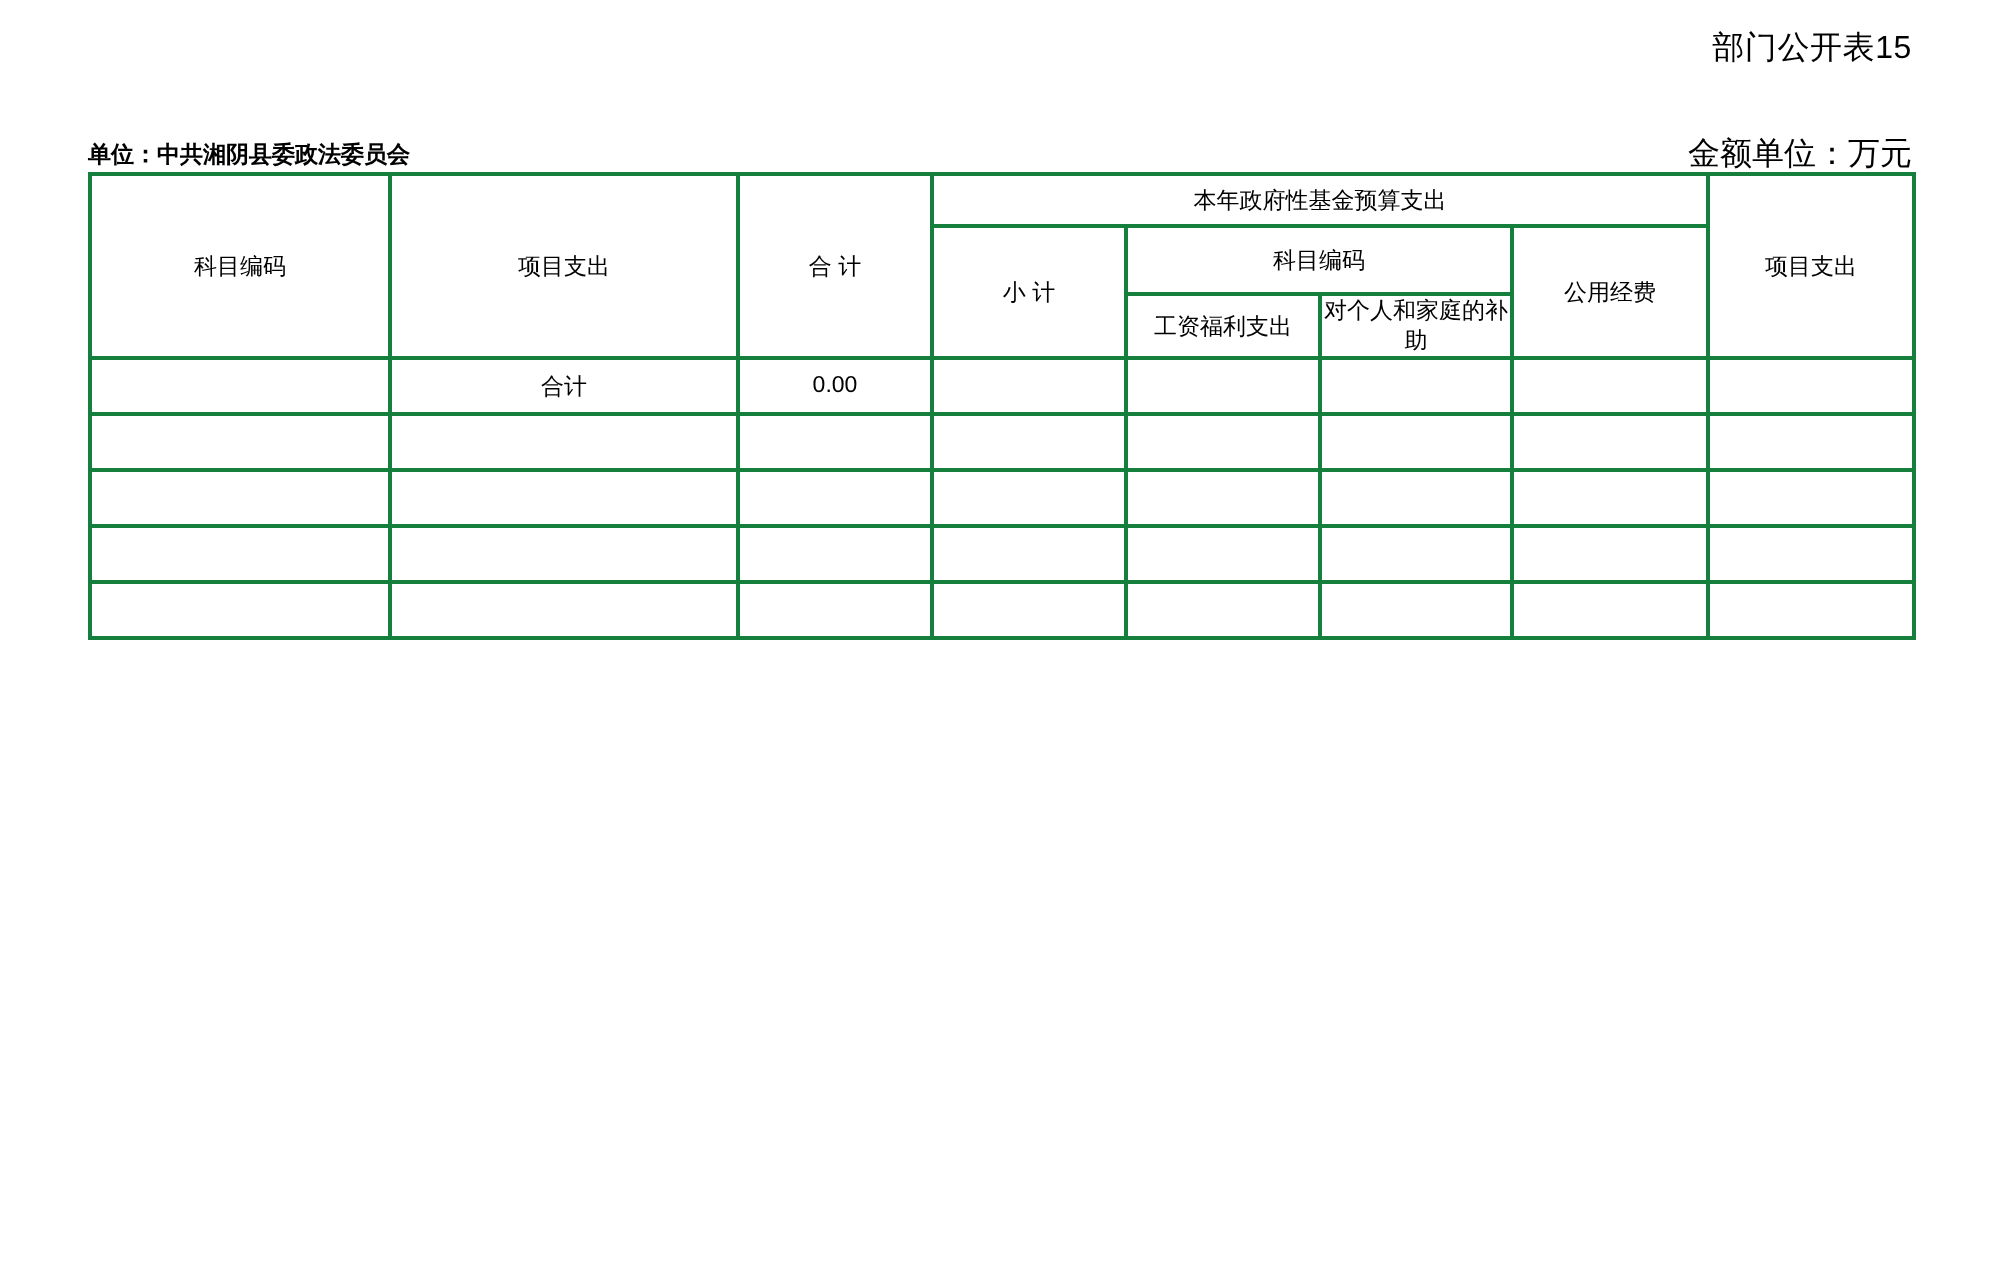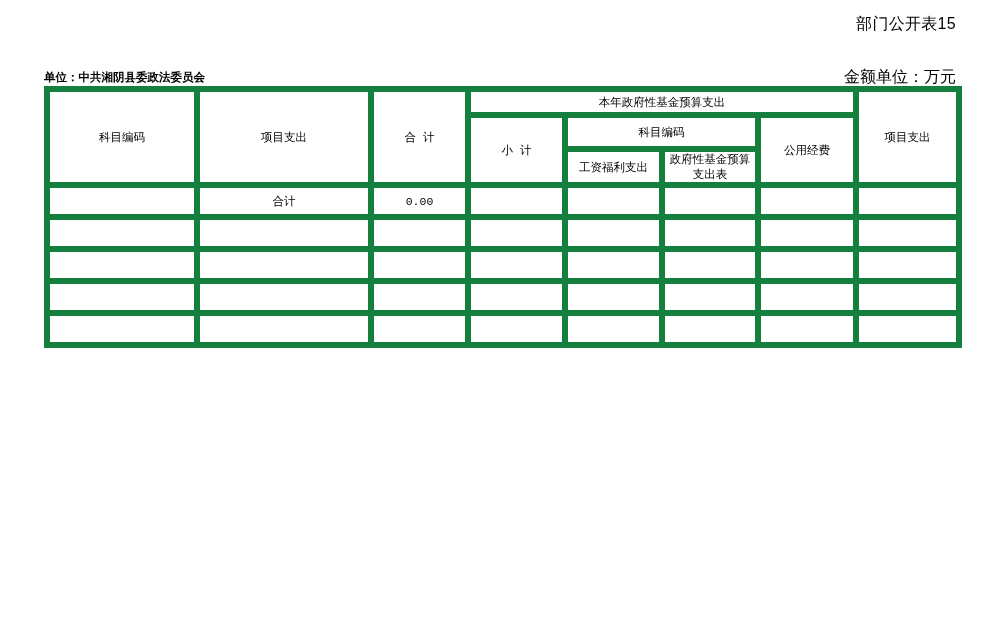--- a/index.html
+++ b/index.html
@@ -56,25 +56,25 @@
   }
   table.budget {
     position: absolute;
     top: 86px;
     left: 44px;
     width: 912px;
     border-collapse: collapse;
     table-layout: fixed;
   }
   table.budget td, table.budget th {
-    border: 6px solid #15803d;
+    border: 2px solid #15803d;
     padding: 0;
     font-weight: normal;
     font-size: 11.5px;
-    font-family: Liberation Mono, monospace;
+    font-family: Liberation Sans, sans-serif;
     text-align: center;
     vertical-align: middle;
   }
   .hdr-main {
     font-weight: bold;
     font-size: 11.5px;
   }
   .hdr-sub {
     font-weight: bold;
     font-size: 11.5px;
@@ -140,21 +140,21 @@
         <th colspan="4" class="hdr-main">本年政府性基金预算支出</th>
         <th rowspan="3" class="hdr-main">项目支出</th>
       </tr>
       <tr class="hdr-row2">
         <th rowspan="2" class="hdr-sub">小 计</th>
         <th colspan="2" class="hdr-sub">科目编码</th>
         <th rowspan="2" class="hdr-sub">公用经费</th>
       </tr>
       <tr class="hdr-row3">
         <th class="hdr-leaf">工资福利支出</th>
-        <th class="hdr-leaf">政府性基金预算支出表</th>
+        <th class="hdr-leaf">对个人和家庭的补助</th>
       </tr>
     </thead>
     <tbody>
       <tr>
         <td class="row-cell cell-text-left"></td>
         <td class="row-cell cell-text-left">合计</td>
         <td class="row-cell cell-text-right">0.00</td>
         <td class="row-cell cell-text-right"></td>
         <td class="row-cell cell-text-right"></td>
         <td class="row-cell cell-text-right"></td>

